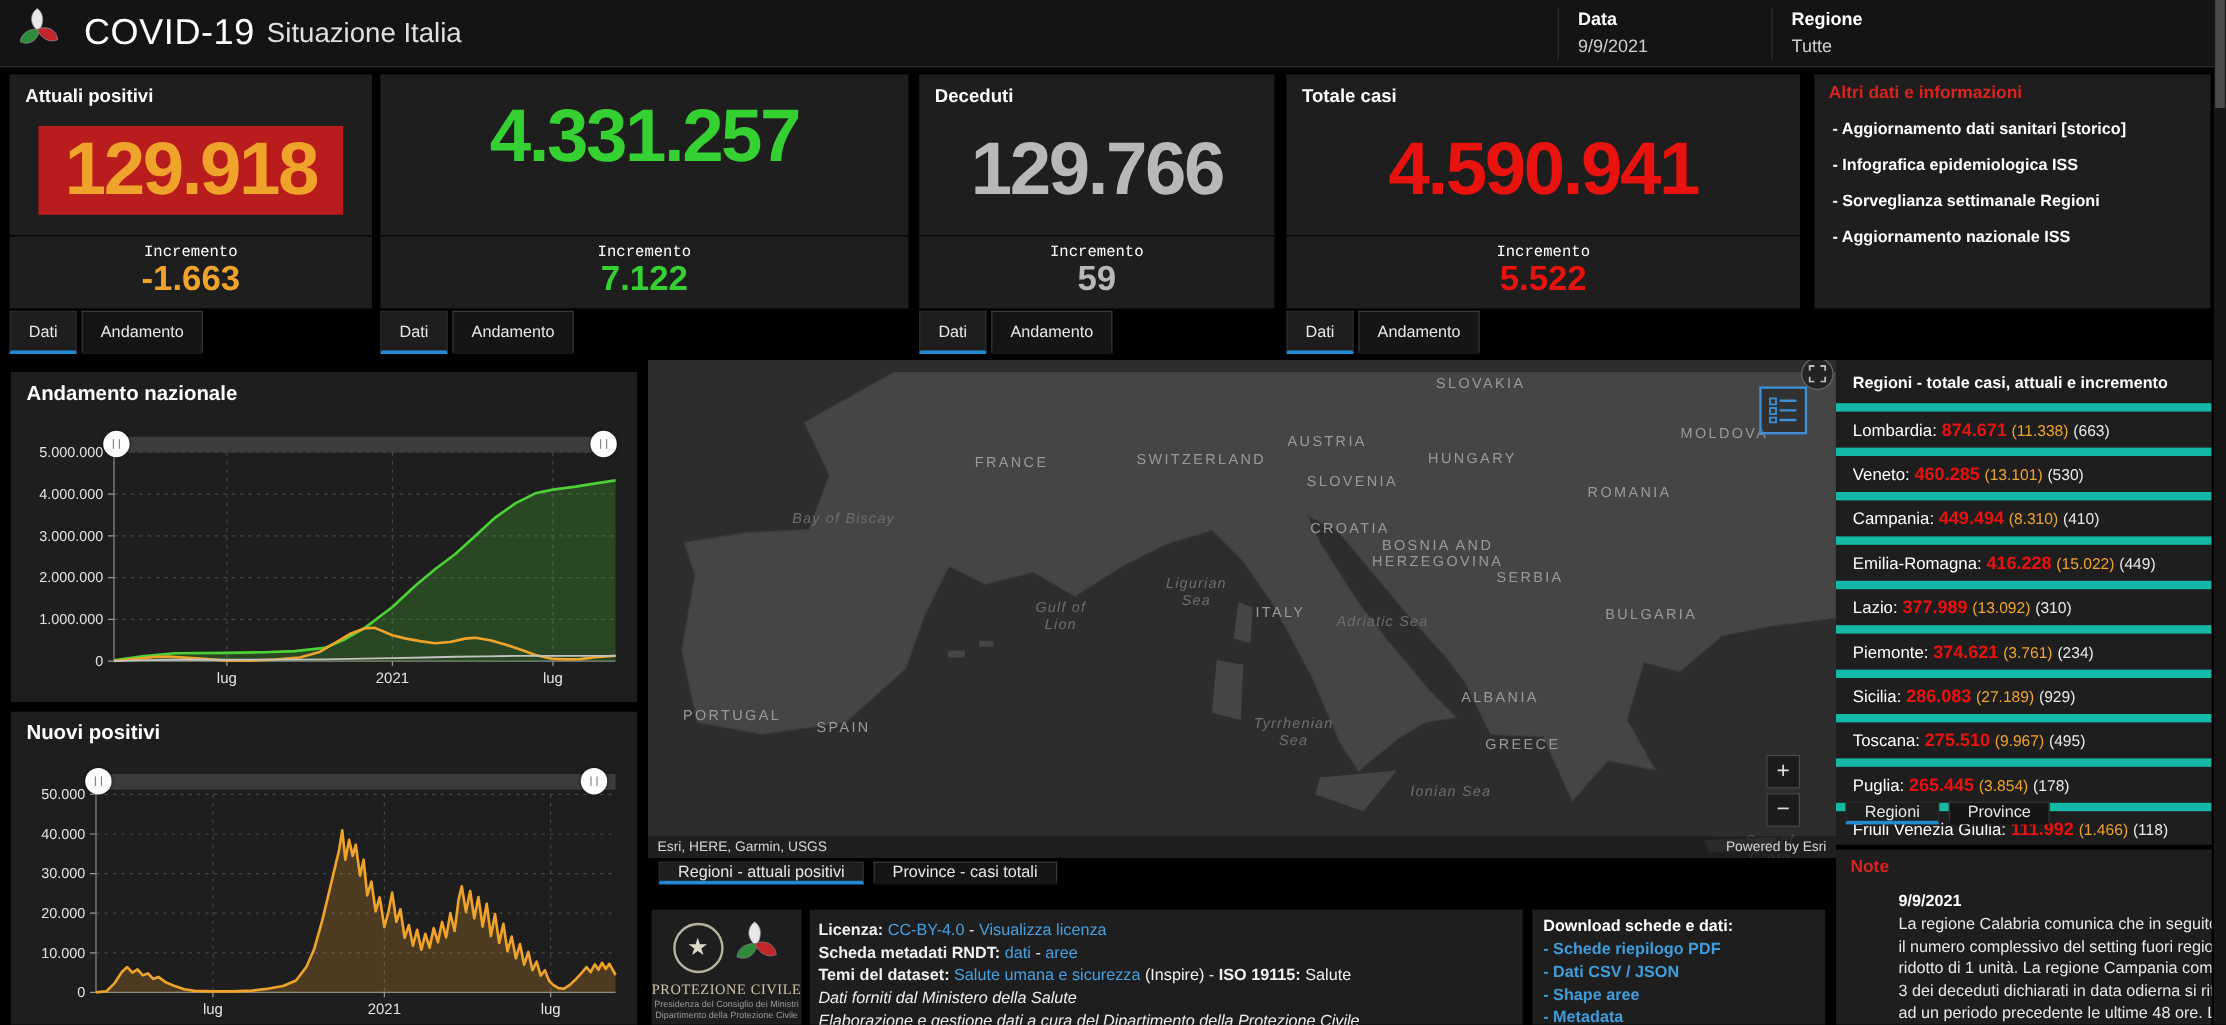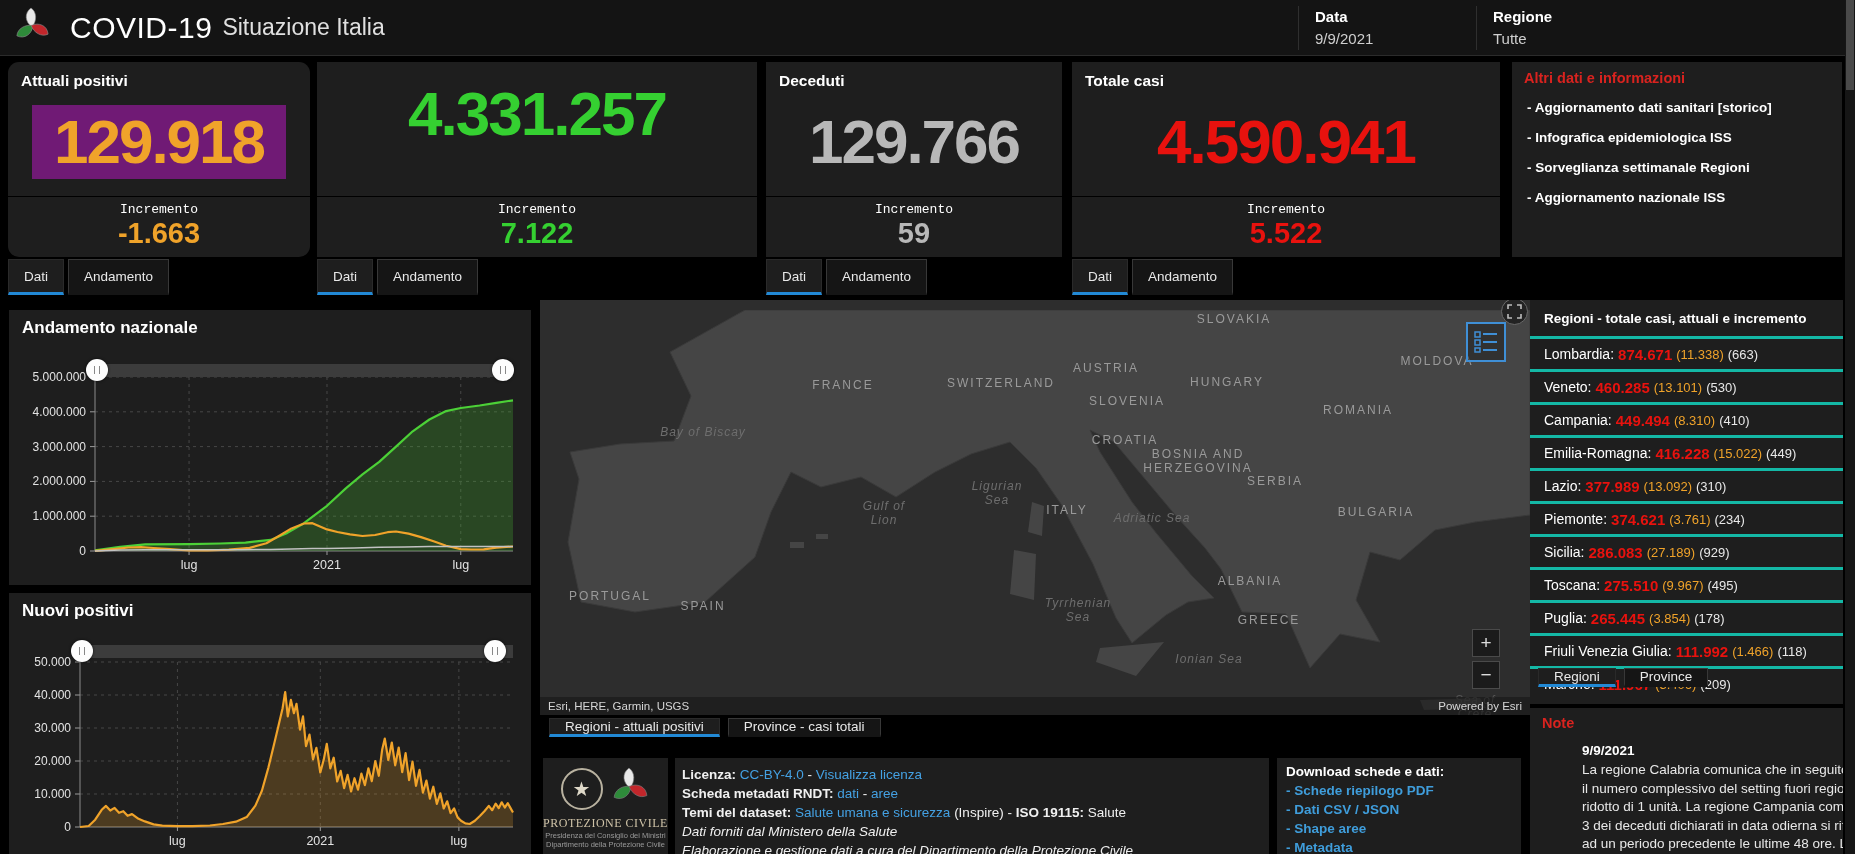--- a/index.html
+++ b/index.html
@@ -14,21 +14,21 @@
   #app-subtitle{font-size:23px;color:#e0e0e0;margin-left:10px;}
   .hdr-sec{position:absolute;top:6px;border-left:1px solid #2f2f2f;padding-left:16px;height:44px;}
   .hdr-label{font-size:15px;font-weight:bold;color:#fff;margin-top:2px;}
   .hdr-value{font-size:15px;color:#cfcfcf;margin-top:5px;}
 
   
   .card{top:62px;height:195px;}
   .card-label{font-size:15.5px;font-weight:bold;padding:10px 0 0 13px;}
   .card-valwrap{height:104px;display:flex;align-items:center;justify-content:center;}
   .card-value{font-size:62px;font-weight:bold;letter-spacing:-2px;line-height:1;}
-  .card-value.hl{background:#701a75;padding:6px 22px;}
+  .card-value.hl{background:#b91c1c;padding:6px 22px;}
   .card-incsec{border-top:1px solid #000;position:absolute;left:0;right:0;bottom:0;height:60px;text-align:center;}
   .card-inclabel{font-size:13px;color:#fff;margin-top:5px;font-family:Liberation Mono, monospace;}
   .card-incvalue{font-size:29px;font-weight:bold;margin-top:2px;line-height:1;}
 
   .tabsrow{position:absolute;top:259px;height:36px;display:flex;gap:4px;}
   .tab{display:flex;align-items:center;padding:0 15px;font-size:13.5px;color:#e8e8e8;
        background:#151515;border:1px solid #383838;border-bottom:3px solid transparent;box-sizing:border-box;cursor:pointer;}
   .tab.active{background:#1e1e1e;border-color:#2a2a2a;border-bottom:3px solid #2289d5;}
 
   
@@ -64,21 +64,21 @@
             color:#dcdcdc;font-size:19px;display:flex;align-items:center;justify-content:center;cursor:pointer;box-sizing:border-box;}
   #zoom-in{top:329px;} #zoom-out{top:361px;}
 
   #maptabs{position:absolute;left:549px;top:718px;display:flex;gap:8px;}
   #regtabs{position:absolute;left:8px;top:368px;display:flex;gap:8px;}
 
   
   #regions{left:1530px;top:300px;width:313px;height:404px;overflow:hidden;}
   #regions-title{font-size:13.5px;font-weight:bold;padding:11px 0 0 14px;}
   #region-rows{position:absolute;left:0;top:36px;right:0;}
-  .region-row{height:30px;border-top:3px solid #14b8a6;display:flex;align-items:center;padding-left:14px;
+  .region-row{height:30px;border-top:7px solid #14b8a6;display:flex;align-items:center;padding-left:14px;
               font-size:14px;white-space:nowrap;cursor:pointer;}
   .region-row .rname{color:#fff;}
   .region-row .rtot{color:#e8120e;font-weight:bold;font-size:15px;margin:0 4px;}
   .region-row .ratt{color:#f0a32a;font-size:13px;margin-right:4px;}
   .region-row .rinc{color:#e8e8e8;font-size:13px;}
 
   
   #note{left:1530px;top:708px;width:313px;height:146px;overflow:hidden;}
   #note-title{padding:7px 0 0 12px;}
   #note-date{font-size:13.5px;font-weight:bold;margin:12px 0 3px 52px;}
@@ -119,21 +119,21 @@
   <div class="hdr-sec" style="left:1298px;width:176px;">
     <div class="hdr-label">Data</div>
     <div class="hdr-value">9/9/2021</div>
   </div>
   <div class="hdr-sec" style="left:1476px;width:170px;">
     <div class="hdr-label">Regione</div>
     <div class="hdr-value">Tutte</div>
   </div>
 </div>
 
-<div class="panel card" style="left:8px;width:302px;border-radius:11px;">
+<div class="panel card" style="left:8px;width:302px;">
   <div class="card-label">Attuali positivi</div>
   <div class="card-valwrap">
       <span class="card-value hl" style="color: rgb(240, 163, 42);">129.918</span>
     </div>
   <div class="card-incsec">
     <div class="card-inclabel">Incremento</div>
     <div class="card-incvalue" style="color: rgb(240, 163, 42);">-1.663</div>
   </div>
 </div>
 <div class="tabsrow" style="left:8px;">

